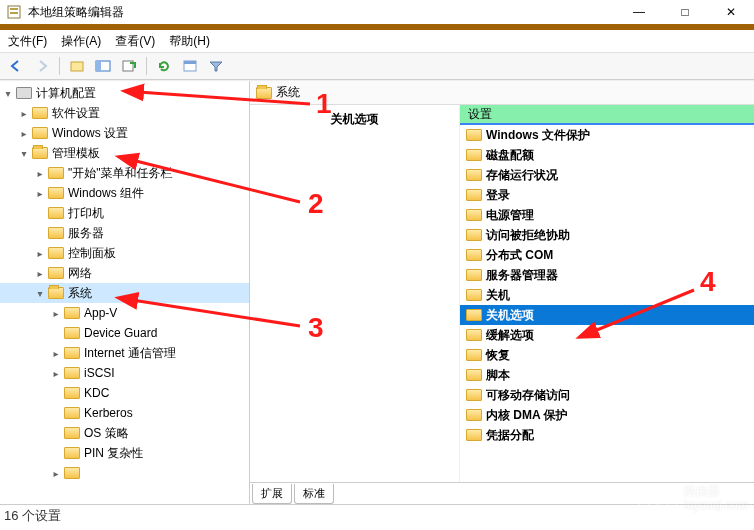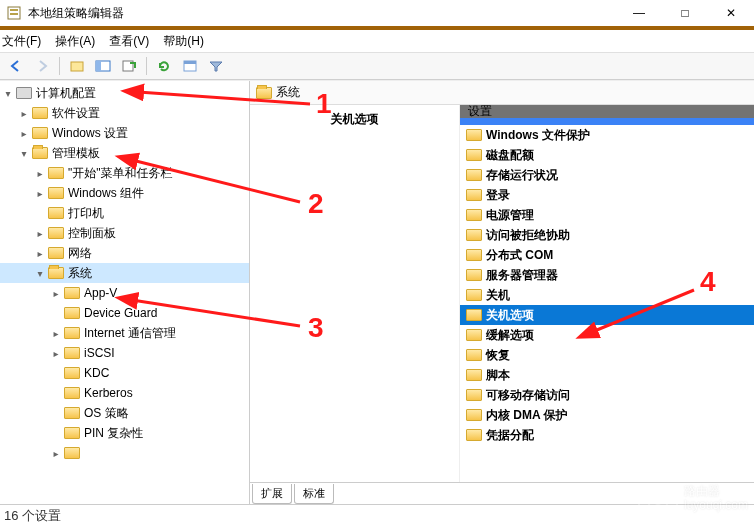--- a/index.html
+++ b/index.html
@@ -1,22 +1,22 @@
 <!DOCTYPE html>
 <html><head>
 <meta charset="utf-8">
 <style>
   * { margin:0; padding:0; box-sizing:border-box; }
   body { font-family:"Segoe UI","Microsoft YaHei",sans-serif; font-size:12px; background:#fff; width:754px; height:530px; overflow:hidden; position:relative; }
-  .titlebar { height:30px; display:flex; align-items:center; border-bottom:4px solid #a16207; }
+  .titlebar { height:30px; display:flex; align-items:center; border-bottom:6px solid #a16207; }
   .titlebar .icon { width:16px; height:16px; margin:0 6px; }
   .titlebar .title { flex:1; font-size:12px; }
   .wincontrols { display:flex; }
   .wincontrols div { width:46px; height:30px; display:flex; align-items:center; justify-content:center; }
-  .menubar { height:22px; display:flex; align-items:center; padding-left:2px; gap:14px; }
+  .menubar { height:22px; display:flex; align-items:center; padding-left:8px; gap:14px; }
   .menubar span { cursor:default; }
   .toolbar { height:28px; border-top:1px solid #e0e0e0; border-bottom:1px solid #cfcfcf; display:flex; align-items:center; padding:0 4px; gap:2px; background:#f7f7f7; }
   .tb-btn { width:24px; height:22px; display:flex; align-items:center; justify-content:center; border:1px solid transparent; }
   .tb-sep { width:1px; height:18px; background:#ccc; margin:0 3px; }
   .content { display:flex; height:424px; border-top:1px solid #eee; }
   .left { width:250px; overflow:auto; border-right:1px solid #ccc; position:relative; }
   .tree { padding-top:2px; }
   .node { display:flex; align-items:center; height:20px; white-space:nowrap; cursor:default; }
   .node.selected { background:#cde8ff; }
   .exp { width:16px; text-align:center; color:#666; font-size:10px; user-select:none; }
@@ -24,21 +24,21 @@
   .folder-ico { width:16px; height:12px; margin-right:4px; background:linear-gradient(#ffe9a6,#f6c44c); border:1px solid #d5a92f; border-radius:1px; position:relative; }
   .folder-ico.open::before { content:""; position:absolute; top:-3px; left:0; width:8px; height:3px; background:#f6c44c; border:1px solid #d5a92f; border-bottom:none; border-radius:1px 1px 0 0; }
   .comp-ico { width:16px; height:12px; margin-right:4px; background:#ddd; border:1px solid #888; border-radius:1px; }
   .right { flex:1; display:flex; flex-direction:column; position:relative; overflow:hidden; }
   .path { height:24px; display:flex; align-items:center; padding-left:4px; border-bottom:1px solid #ddd; background:#fafafa; }
   .path .folder-ico { margin-left:2px; }
   .panel { flex:1; display:flex; overflow:hidden;text-align:center; }
   .panel-left { width:210px; padding:6px 8px; border-right:1px solid #eee; }
   .panel-left .hdr { font-weight:bold; }
   .panel-right { flex:1; overflow:auto; }
-  .col-hdr { height:20px; display:flex; align-items:center; padding-left:8px; border-bottom:7px solid #3b82f6; background:#737373; }
+  .col-hdr { height:20px; display:flex; align-items:center; padding-left:8px; border-bottom:2px solid #3b82f6; background:#86efac; }
   .list { }
   .list .row { height:20px; display:flex; align-items:center; padding-left:6px; cursor:default;font-weight:bold; }
   .list .row.selected { background:#0a78d6; color:#fff; }
   .list .row.selected .folder-ico { filter:none; }
   .tabs { height:22px; border-top:1px solid #ccc; display:flex; align-items:flex-end; padding-left:2px; gap:2px; }
   .tab { border:1px solid #bbb; border-top:none; padding:2px 8px; font-size:11px; background:#fff; border-radius:0 0 3px 3px; }
   .tab.active { background:#fff; }
   .status { height:22px; border-top:1px solid #ccc; display:flex; align-items:center; padding-left:4px; font-size:13px; color:#333; }
   
   .anno { position:absolute; pointer-events:none; z-index:50; }
@@ -169,20 +169,26 @@
           <span>Windows 组件</span>
         </div>
       <div class="node">
           <span class="spacer" style="width:32px"></span>
           <span class="exp"></span>
           <span class="folder-ico"></span>
           <span>打印机</span>
         </div>
       <div class="node">
           <span class="spacer" style="width:32px"></span>
+          <span class="exp"></span>
+          <span class="folder-ico"></span>
+          <span>服务器</span>
+        </div>
+      <div class="node">
+          <span class="spacer" style="width:32px"></span>
           <span class="exp">▸</span>
           <span class="folder-ico"></span>
           <span>控制面板</span>
         </div>
       <div class="node">
           <span class="spacer" style="width:32px"></span>
           <span class="exp">▸</span>
           <span class="folder-ico"></span>
           <span>网络</span>
         </div>

